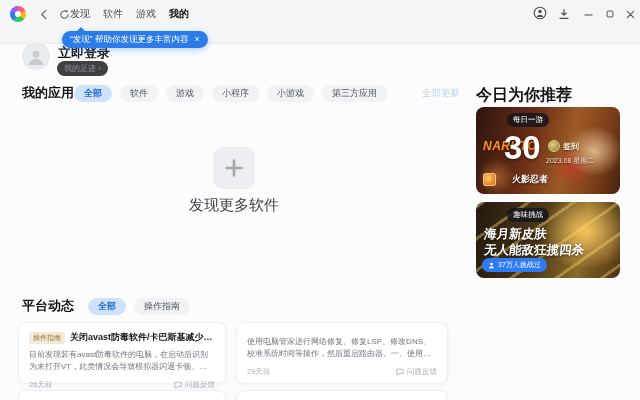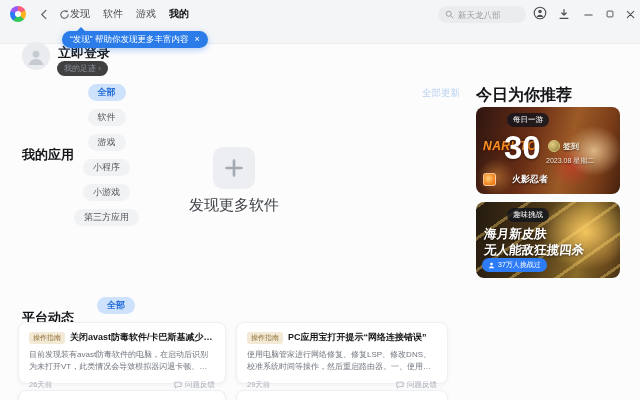--- a/index.html
+++ b/index.html
@@ -37,21 +37,21 @@
   .tooltip .close { font-size:9px; cursor:pointer; line-height:1; }
   
   .avatar { position:absolute; left:22px; top:42px; width:28px; height:28px;
     border-radius:50%; background:#e9ebee; overflow:hidden; }
   .avatar svg { position:absolute; left:5px; top:6px; }
   .login { position:absolute; left:58px; top:44px; font-size:13px; font-weight:bold; cursor:pointer; }
   .footprints { position:absolute; left:57px; top:61px; font-size:8px; color:#8b909a;
     background:#404040; border-radius:8px; padding:2px 7px; cursor:pointer; }
   
   .sec-title { font-size:13px; font-weight:bold; color:#141518; }
-  .chips { display:flex; gap:8px; align-items:center;flex-direction:column; }
+  .chips { display:flex; gap:8px; align-items:center; }
   .chip { height:17px; display:flex; align-items:center; padding:0 10px;
     border-radius:9px; background:#f1f2f4; color:#52565c; font-size:9px; cursor:pointer; white-space:nowrap; }
   .chip.sel { background:#cfe2fb; color:#1f6ad6; font-weight:bold; }
   .myapps-head { position:absolute; left:22px; top:84px; display:flex; align-items:center; }
   .update-all { position:absolute; right:180px; top:87px; font-size:9.5px; color:#b9d0f0; cursor:pointer; }
   
   .plus-tile { position:absolute; left:213px; top:147px; width:42px; height:42px;
     border-radius:10px; background:#eceef1; display:flex; align-items:center;
     justify-content:center; color:#a3a9b0; cursor:pointer; }
   .plus-label { position:absolute; left:174px; top:196px; width:120px; text-align:center;
@@ -123,27 +123,20 @@
         <path d="M10 6a4 4 0 1 1-1.2-2.8" fill="none" stroke="#5f6368" stroke-width="1.2" stroke-linecap="round"></path>
         <path d="M9.2 0.8v2.6H6.6z" fill="#5f6368"></path>
       </svg>
   </div>
   <div class="nav">
     <div class="nav-item">发现</div>
     <div class="nav-item">软件</div>
     <div class="nav-item">游戏</div>
     <div class="nav-item active">我的</div>
   </div>
-  <div class="search">
-    <svg width="9" height="9" viewBox="0 0 12 12">
-        <circle cx="5" cy="5" r="3.4" fill="none" stroke="#9aa0a6" stroke-width="1.3"></circle>
-        <path d="m7.6 7.6 3 3" stroke="#9aa0a6" stroke-width="1.3" stroke-linecap="round"></path>
-      </svg>
-    <input placeholder="新天龙八部" style="">
-  </div>
   <div class="tb-icon" style="left:532px;top:5px">
     <svg width="14" height="14" viewBox="0 0 16 16">
         <circle cx="8" cy="8" r="6.6" fill="none" stroke="#4a4d52" stroke-width="1.3"></circle>
         <circle cx="8" cy="6.4" r="2" fill="#4a4d52"></circle>
         <path d="M4.2 12.6c.7-1.8 2.1-2.7 3.8-2.7s3.1.9 3.8 2.7" fill="#4a4d52"></path>
       </svg>
   </div>
   <div class="tb-icon" style="left:556px">
     <svg width="12" height="12" viewBox="0 0 12 12">
         <path d="M6 1.5v5.5M3.8 5 6 7.2 8.2 5" fill="none" stroke="#4a4d52" stroke-width="1.2" stroke-linecap="round" stroke-linejoin="round"></path>
@@ -250,24 +243,20 @@
     <span class="a-feedback">
       <svg width="8" height="8" viewBox="0 0 10 10">
           <path d="M1 1.5h8v5.5H4L2 9V7H1z" fill="none" stroke="#aaafb6" stroke-width="1"></path>
         </svg>
       <span>问题反馈</span>
     </span>
   </div>
 </div>
 
 <div class="article" style="left:236px;top:322px;width:212px;height:62px">
-  <div class="a-head">
-    <span class="a-tag">操作指南</span>
-    <span class="a-title">PC应用宝打开提示“网络连接错误”</span>
-  </div>
   <div class="a-body">使用电脑管家进行网络修复、修复LSP、修改DNS、校准系统时间等操作，然后重启路由器。一、使用电脑管家进行网络修复、通过全…</div>
   <div class="a-foot">
     <span>29天前</span>
     <span class="a-feedback">
       <svg width="8" height="8" viewBox="0 0 10 10">
           <path d="M1 1.5h8v5.5H4L2 9V7H1z" fill="none" stroke="#aaafb6" stroke-width="1"></path>
         </svg>
       <span>问题反馈</span>
     </span>
   </div>

